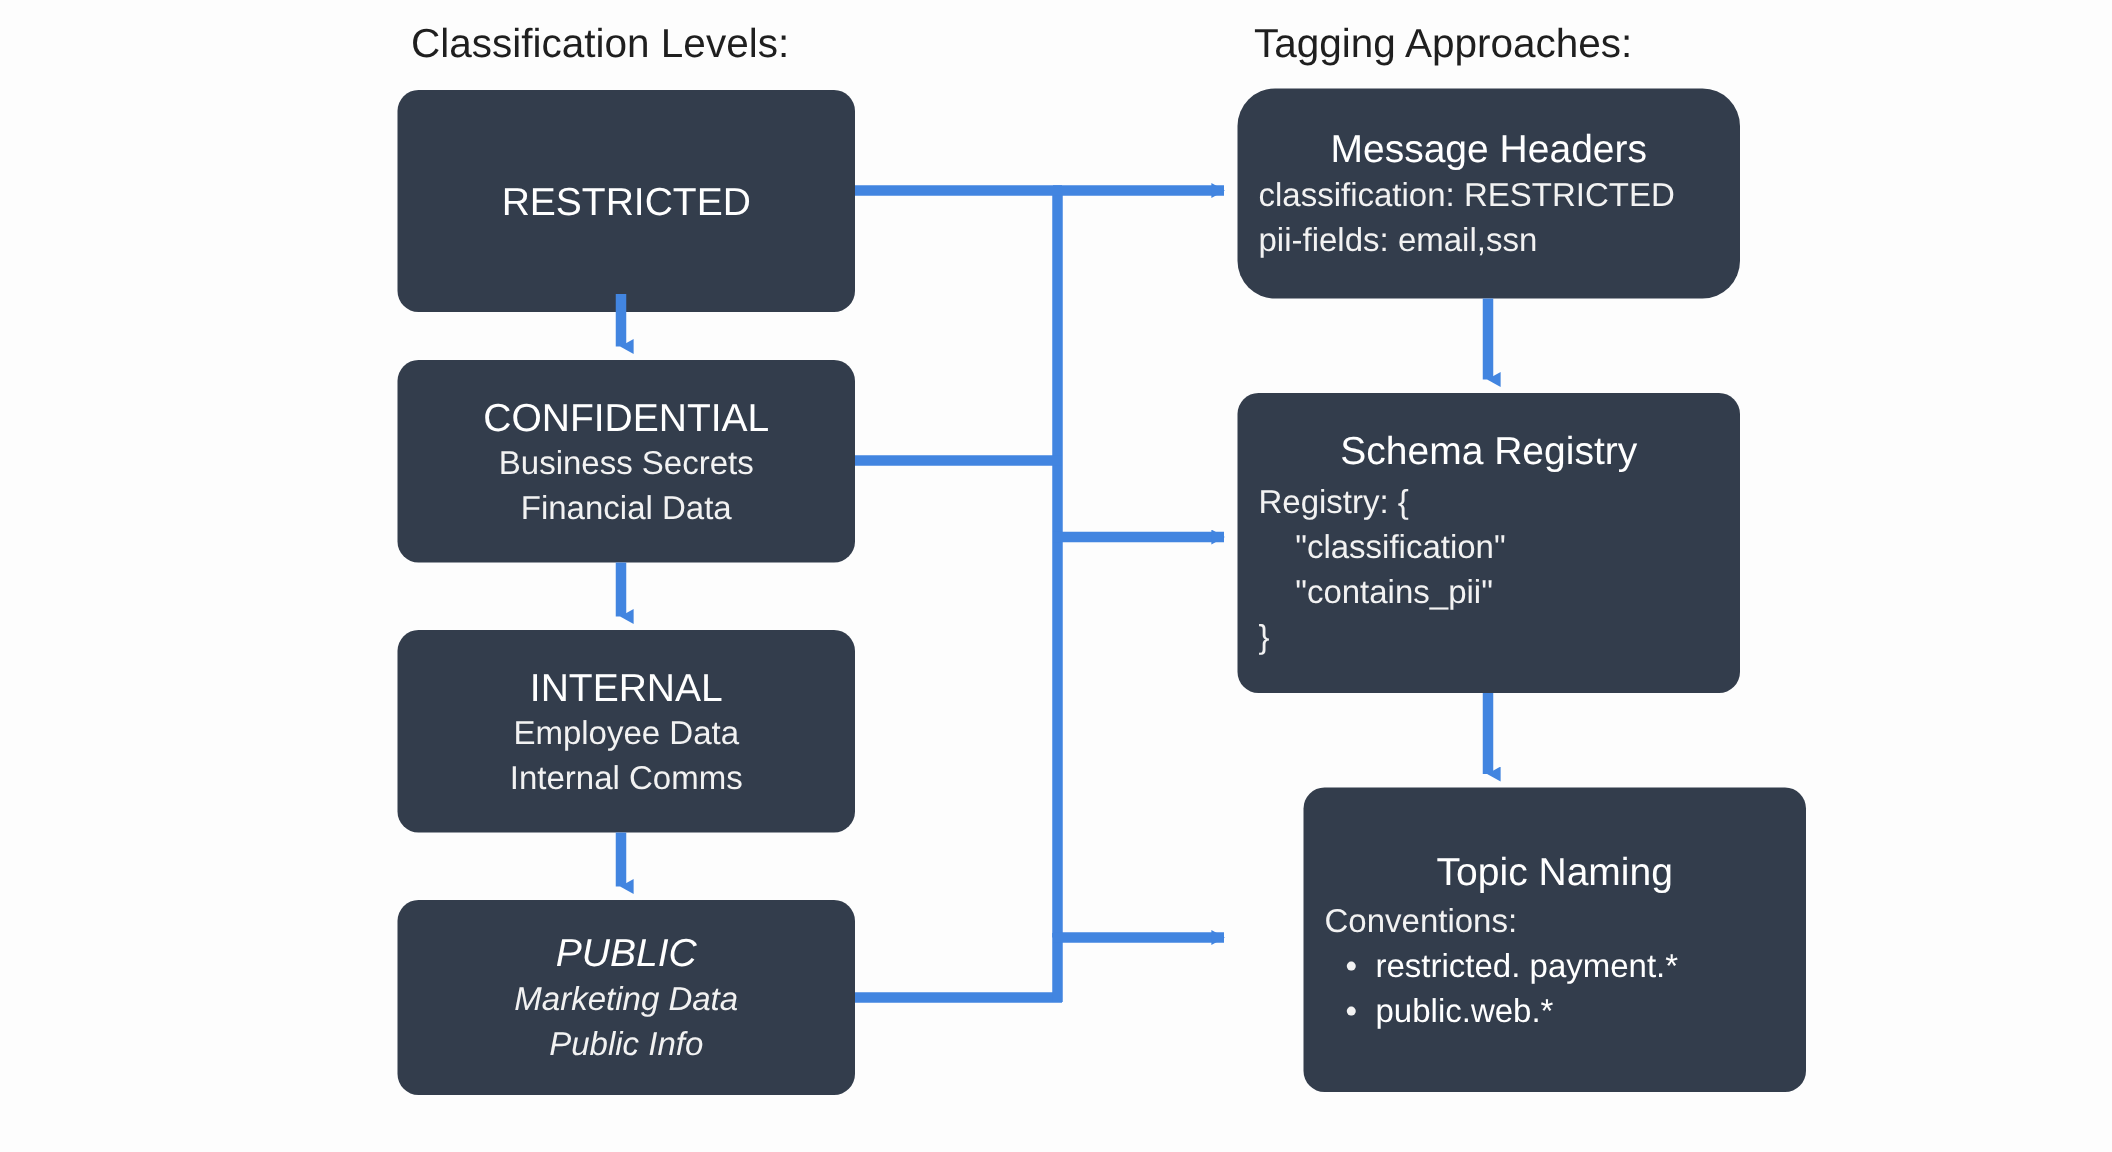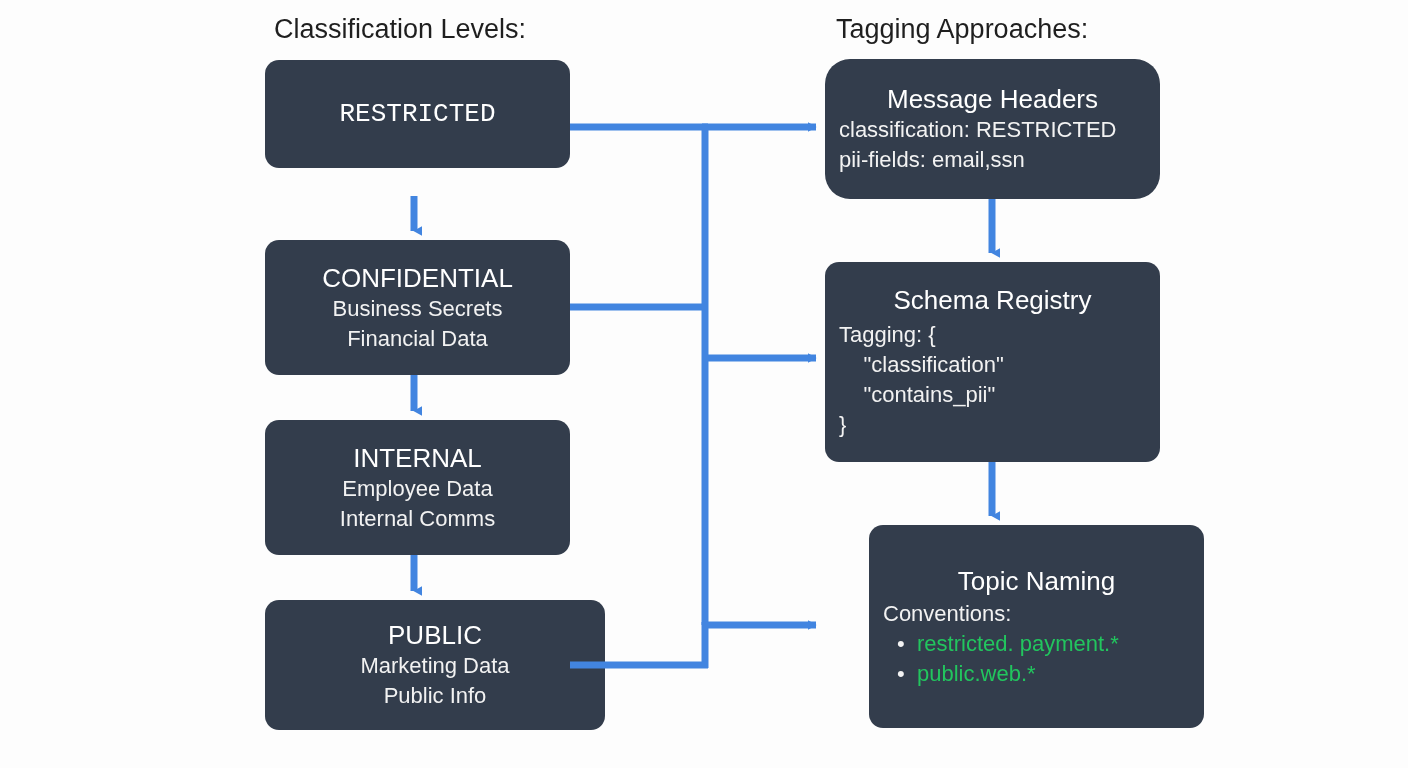--- a/index.html
+++ b/index.html
@@ -76,21 +76,21 @@
   }
   .bullets {
     list-style: none;
     margin: 0;
     padding: 0 0 0 34px;
   }
   .bullets li {
     position: relative;
     font-size: 22px;
     line-height: 30px;
-    color: #22c55e;
+    color: #ffffff;
     white-space: nowrap;
     text-align: left;
   }
   .bullets li::before {
     content: "\2022";
     position: absolute;
     left: -20px;
     top: 0;
     color: #f2f2f2;
     font-size: 22px;
@@ -105,21 +105,21 @@
   }
 </style>
 </head>
 <body>
 
 <div id="canvas">
 
   <div class="col-heading" id="heading-left">Classification Levels:</div>
   <div class="col-heading" id="heading-right">Tagging Approaches:</div>
 
-  <div class="node" id="node-restricted" style="left:265px; top:60px; width:305px; height:108px;font-family:Liberation Mono, monospace;">
+  <div class="node" id="node-restricted" style="left:265px; top:60px; width:305px; height:148px;">
     <div class="node-inner">
       <span class="node-title">RESTRICTED</span>
     </div>
   </div>
 
   <div class="node" id="node-confidential" style="left:265px; top:240px; width:305px; height:135px;padding-left:20px;">
     <div class="node-inner">
       <span class="node-title">CONFIDENTIAL</span>
       <span class="node-sub">Business Secrets</span>
       <span class="node-sub">Financial Data</span>
@@ -127,40 +127,40 @@
   </div>
 
   <div class="node" id="node-internal" style="left:265px; top:420px; width:305px; height:135px;">
     <div class="node-inner">
       <span class="node-title">INTERNAL</span>
       <span class="node-sub">Employee Data</span>
       <span class="node-sub">Internal Comms</span>
     </div>
   </div>
 
-  <div class="node" id="node-public" style="left:265px; top:600px; width:340px; height:130px;">
+  <div class="node" id="node-public" style="left:265px; top:600px; width:305px; height:130px;font-style:italic;">
     <div class="node-inner">
       <span class="node-title">PUBLIC</span>
       <span class="node-sub">Marketing Data</span>
       <span class="node-sub">Public Info</span>
     </div>
   </div>
 
   <div class="node" id="node-message-headers" style="left:825px; top:59px; width:335px; height:140px;border-radius:25px;">
     <div class="node-inner">
       <span class="node-title">Message Headers</span>
       <span class="node-line-left">classification: RESTRICTED</span>
       <span class="node-line-left">pii-fields: email,ssn</span>
     </div>
   </div>
 
   <div class="node" id="node-schema-registry" style="left:825px; top:262px; width:335px; height:200px;">
     <div class="node-inner">
       <span class="node-title" style="margin-bottom:4px;">Schema Registry</span>
-      <span class="node-line-left">Tagging: {</span>
+      <span class="node-line-left">Registry: {</span>
       <span class="node-line-left">    "classification"</span>
       <span class="node-line-left">    "contains_pii"</span>
       <span class="node-line-left">}</span>
     </div>
   </div>
 
   <div class="node" id="node-topic-naming" style="left:825px; top:525px; width:335px; height:203px;margin-left:44px;">
     <div class="node-inner">
       <span class="node-title" style="margin-bottom:2px;">Topic Naming</span>
       <span class="node-line-left">Conventions:</span>

